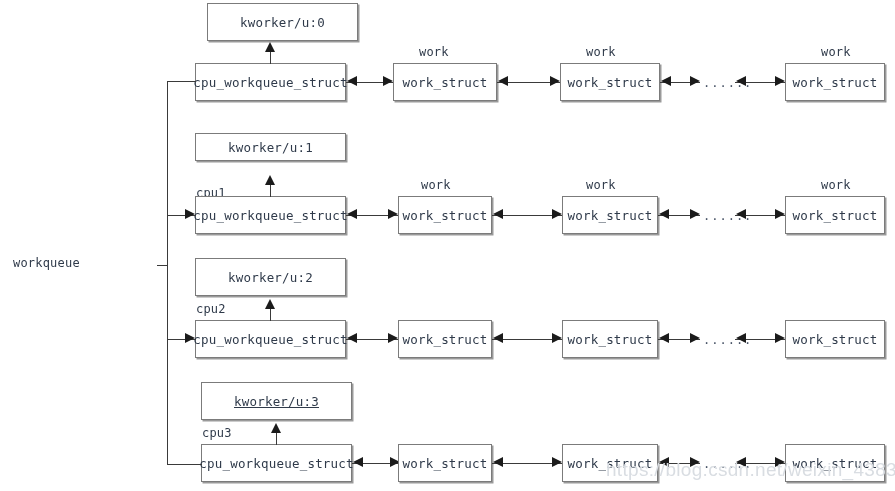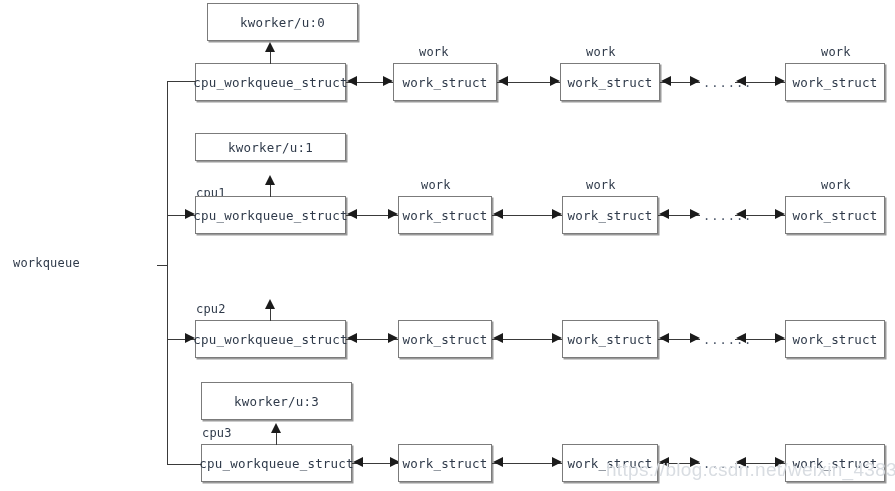--- a/index.html
+++ b/index.html
@@ -158,20 +158,21 @@
   <div class="arrow arrow-left" style="left:659px; top:209px;"></div>
   <div class="arrow arrow-right" style="left:690px; top:209px;"></div>
   <div class="dots" style="left:703px; top:209px;">......</div>
   <div class="line-h" style="left:735px; top:215px; width:50px;"></div>
   <div class="arrow arrow-left" style="left:736px; top:209px;"></div>
   <div class="arrow arrow-right" style="left:775px; top:209px;"></div>
 
   <div class="caption" style="left:821px; top:178px;">work</div>
   <div class="box" style="left:785px; top:196px; width:100px; height:38px;">work_struct</div>
 
+  <div class="box" style="left:195px; top:258px; width:151px; height:38px;">kworker/u:2</div>
   <div class="caption" style="left:196px; top:302px;">cpu2</div>
   <div class="box" style="left:195px; top:320px; width:151px; height:38px;">cpu_workqueue_struct</div>
   <div class="line-v" style="left:270px; top:309px; height:12px;"></div>
   <div class="arrow arrow-up" style="left:265px; top:299px;"></div>
   <div class="line-h" style="left:167px; top:339px; width:29px;"></div>
   <div class="arrow arrow-right" style="left:185px; top:333px;"></div>
 
   <div class="line-h" style="left:346px; top:339px; width:52px;"></div>
   <div class="arrow arrow-left" style="left:347px; top:333px;"></div>
   <div class="arrow arrow-right" style="left:388px; top:333px;"></div>
@@ -190,21 +191,21 @@
   <div class="arrow arrow-left" style="left:659px; top:333px;"></div>
   <div class="arrow arrow-right" style="left:690px; top:333px;"></div>
   <div class="dots" style="left:703px; top:333px;">......</div>
   <div class="line-h" style="left:735px; top:339px; width:50px;"></div>
   <div class="arrow arrow-left" style="left:736px; top:333px;"></div>
   <div class="arrow arrow-right" style="left:775px; top:333px;"></div>
 
   <div class="caption" style="left:821px; top:302px;"></div>
   <div class="box" style="left:785px; top:320px; width:100px; height:38px;">work_struct</div>
 
-  <div class="box" style="left:201px; top:382px; width:151px; height:38px;">kworker/u:3</div>
+  <div class="box" style="left:201px; top:382px; width:151px; height:38px;text-decoration:underline;">kworker/u:3</div>
   <div class="caption" style="left:202px; top:426px;">cpu3</div>
   <div class="box" style="left:201px; top:444px; width:151px; height:38px;">cpu_workqueue_struct</div>
   <div class="line-v" style="left:276px; top:433px; height:12px;"></div>
   <div class="arrow arrow-up" style="left:271px; top:423px;"></div>
 
   <div class="line-h" style="left:167px; top:464px; width:35px;"></div>
 
   <div class="line-h" style="left:352px; top:463px; width:48px;"></div>
   <div class="arrow arrow-left" style="left:353px; top:457px;"></div>
   <div class="arrow arrow-right" style="left:390px; top:457px;"></div>

